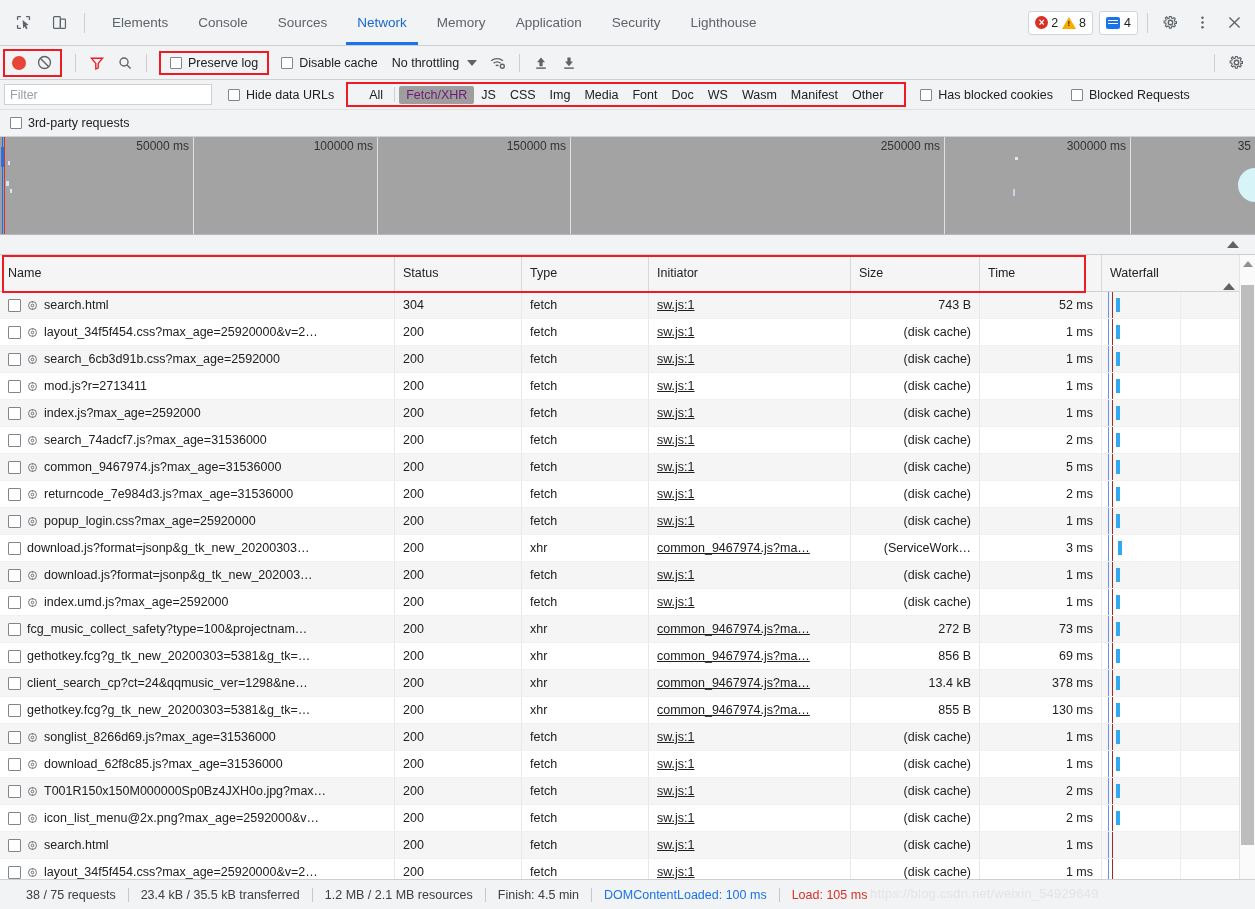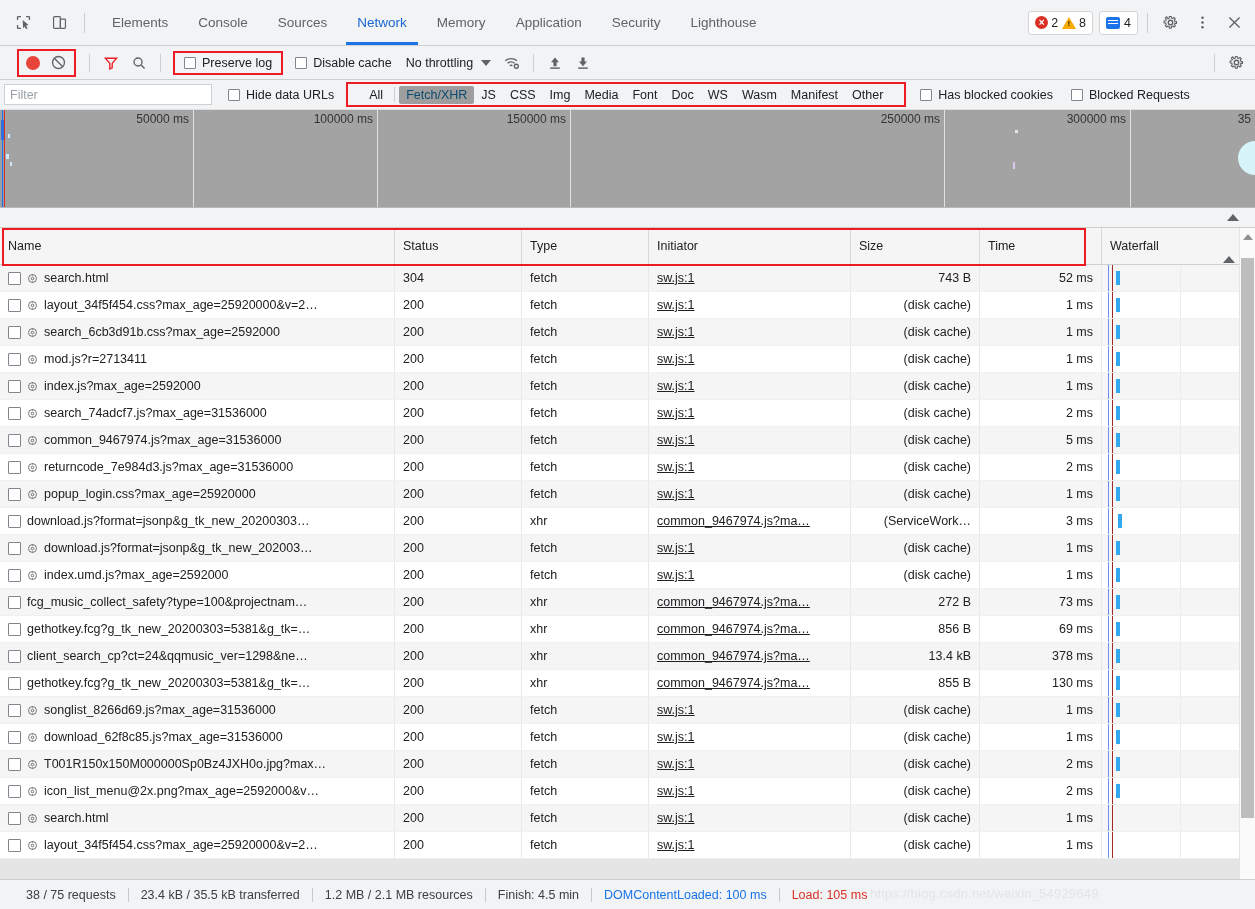--- a/index.html
+++ b/index.html
@@ -125,21 +125,21 @@
   .tb-sep2 { width: 1px; height: 20px; background: #cdd0d3; margin: 0 3px; }
 
   
   .nettoolbar {
     height: 33px;
     min-height: 33px;
     display: flex;
     align-items: center;
     background: #f1f3f4;
     border-bottom: 1px solid #cdd0d3;
-    padding-left: 17px;
+    padding-left: 3px;
     gap: 2px;
   }
   .redbox {
     border: 2px solid #ee1b24;
     box-sizing: border-box;
   }
   .grp-record {
     display: flex; align-items: center; gap: 10px;
     padding: 1px 7px; height: 28px; margin-right: 5px;
   }
@@ -200,21 +200,21 @@
   .filter-input::placeholder { color: #9aa0a6; }
   .hidedata { display: flex; align-items: center; margin-left: 16px; }
   .typegroup {
     display: flex; align-items: center; height: 25px; margin-left: 12px;
     padding: 0 14px;
   }
   .tchip {
     padding: 2px 7px; font-size: 12.5px; color: #202124; border-radius: 2px;
     white-space: nowrap;
   }
-  .tchip.on { background: #9e9e9e; color: #0c4a6e; }
+  .tchip.on { background: #9e9e9e; color: #701a75; }
   .tsep { width: 1px; height: 15px; background: #cdd0d3; margin: 0 4px; }
   .blockgrp { display: flex; align-items: center; gap: 18px; margin-left: 14px; }
 
   
   .thirdbar {
     height: 26px; min-height: 26px; display: flex; align-items: center;
     background: #f1f3f4; padding-left: 10px; border-bottom: 1px solid #cdd0d3;
   }
 
   
@@ -538,20 +538,26 @@
         <span class="cbox"></span>
         <span>Has blocked cookies</span>
       </label>
       <label class="cb-label">
         <span class="cbox"></span>
         <span>Blocked Requests</span>
       </label>
     </div>
   </div>
 
+  <div class="thirdbar">
+    <label class="cb-label">
+      <span class="cbox"></span>
+      <span>3rd-party requests</span>
+    </label>
+  </div>
 
   <div class="overview">
     <div class="ov-ticks">
       <div class="ov-tick" style="left:0;width:193px;">
           <span>50000 ms</span>
         </div>
       <div class="ov-tick" style="left:193px;width:184px;">
           <span>100000 ms</span>
         </div>
       <div class="ov-tick" style="left:377px;width:193px;">

